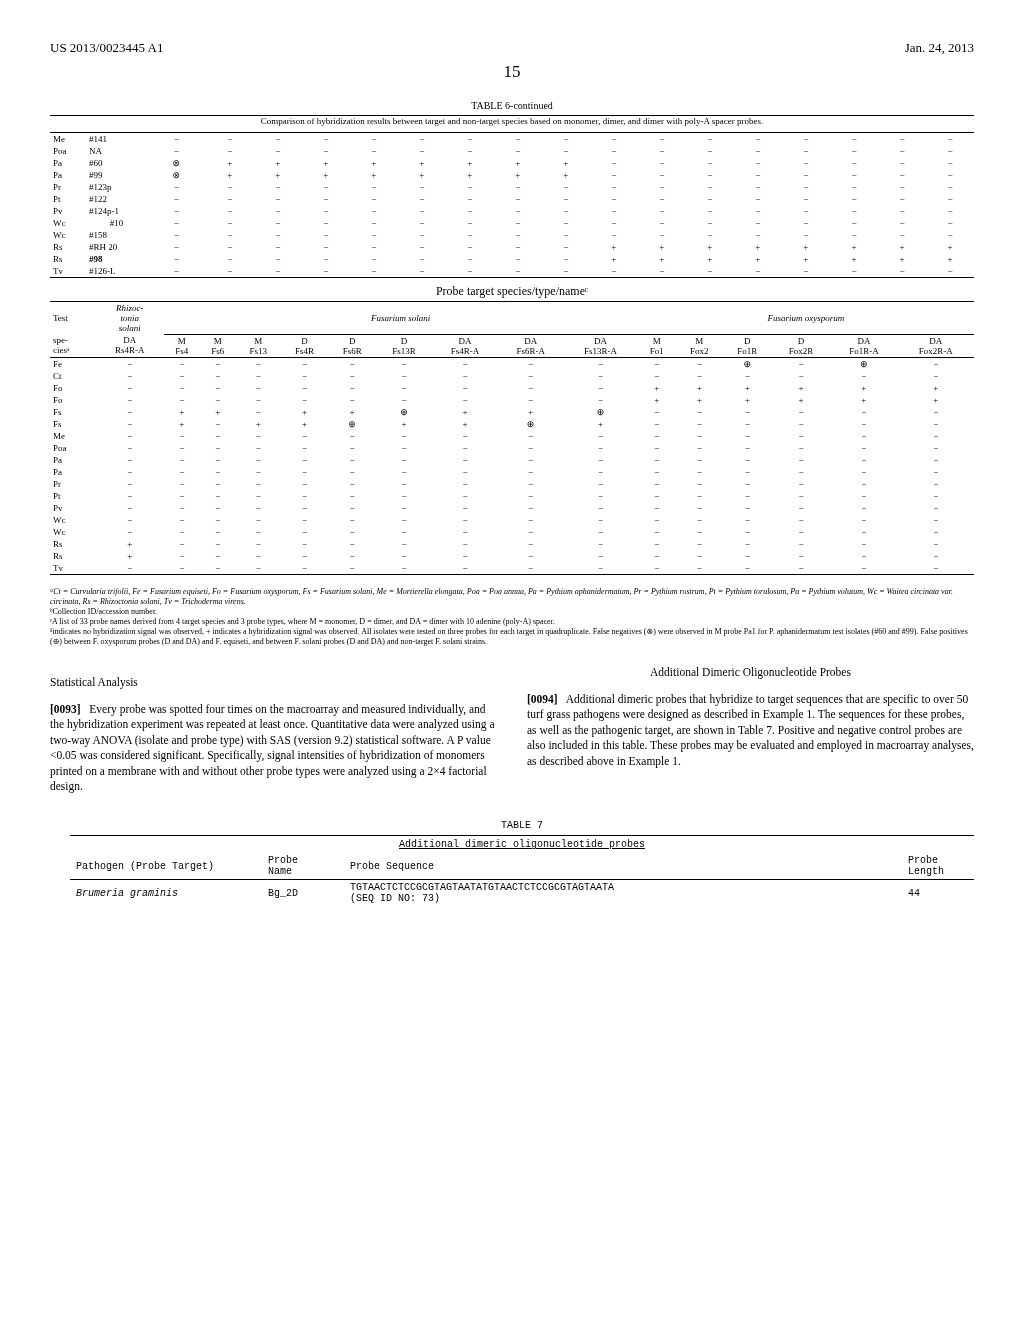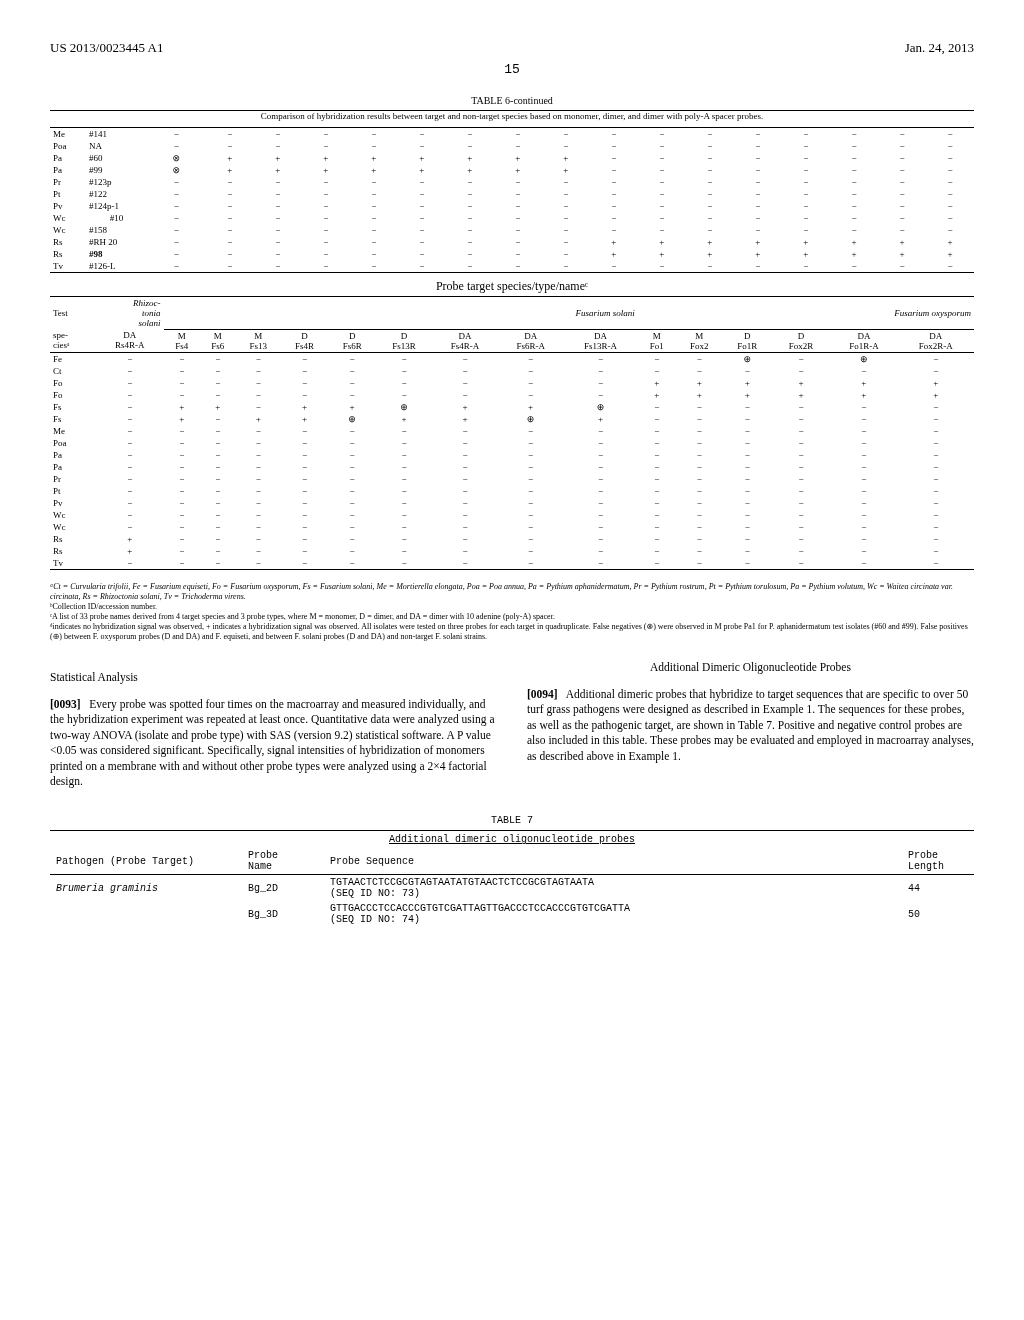--- a/index.html
+++ b/index.html
@@ -12,48 +12,47 @@
     color: #000;
   }
   .header-row {
     display: flex;
     justify-content: space-between;
     font-size: 13px;
     margin-bottom: 6px;
   }
   .page-num {
     text-align: center;
-    font-size: 13px;
+    font-size: 17px;
     margin-bottom: 18px;
-    font-family: Liberation Mono, monospace;
   }
   .table-wrap { font-size: 9px; }
   .table-title { text-align: center; font-size: 10px; margin-bottom: 4px; }
   .table-caption { text-align: center; font-size: 9px; margin-bottom: 6px; }
   table { border-collapse: collapse; width: 100%; }
   th, td { padding: 1px 3px; text-align: center; font-weight: normal; }
   td.left, th.left { text-align: left; }
   .thin-top { border-top: 0.5px solid #000; }
   .thin-bot { border-bottom: 0.5px solid #000; }
   .sec-head { text-align: center; font-size: 12px; padding-top: 6px; padding-bottom: 2px; font-style: normal; }
-  .species-group { font-style: italic; text-align: right; }
+  .species-group { font-style: italic; }
   .footnotes { font-size: 8px; line-height: 1.25; margin-top: 12px; }
   .two-col {
     display: flex;
     gap: 30px;
     margin-top: 18px;
     font-size: 11.5px;
     line-height: 1.35;
   }
   .two-col > div { flex: 1; }
   .subhead { font-size: 11.5px; margin: 10px 0 6px; }
   .ex-title { text-align: center; margin: 0 0 10px; }
   .para-num { font-weight: bold; }
   .mono { font-family: "Courier New", monospace; font-size: 10px; }
-  .table7 { margin-top: 14px; }
+  .table7 { margin-top: 14px; margin-left: 20px; }
   .table7 table { width: 100%; }
   .table7 th, .table7 td { text-align: left; padding: 2px 6px; }
 </style>
 </head>
 <body>
 
 <div class="header-row">
   <span>US 2013/0023445 A1</span>
   <span>Jan. 24, 2013</span>
 </div>
@@ -760,21 +759,15 @@
 Length</th>
       </tr>
     </thead>
     <tbody id="t7body">
         <tr>
           <td style="font-style:italic;">Brumeria graminis</td>
           <td>Bg_2D</td>
           <td>TGTAACTCTCCGCGTAGTAATATGTAACTCTCCGCGTAGTAATA<br>(SEQ ID NO: 73)</td>
           <td>44</td>
         </tr>
-        <tr>
-          <td style="font-style:italic;"></td>
-          <td>Bg_3D</td>
-          <td>GTTGACCCTCCACCCGTGTCGATTAGTTGACCCTCCACCCGTGTCGATTA<br>(SEQ ID NO: 74)</td>
-          <td>50</td>
-        </tr>
       </tbody>
   </table>
 </div>
 
 </body></html>

